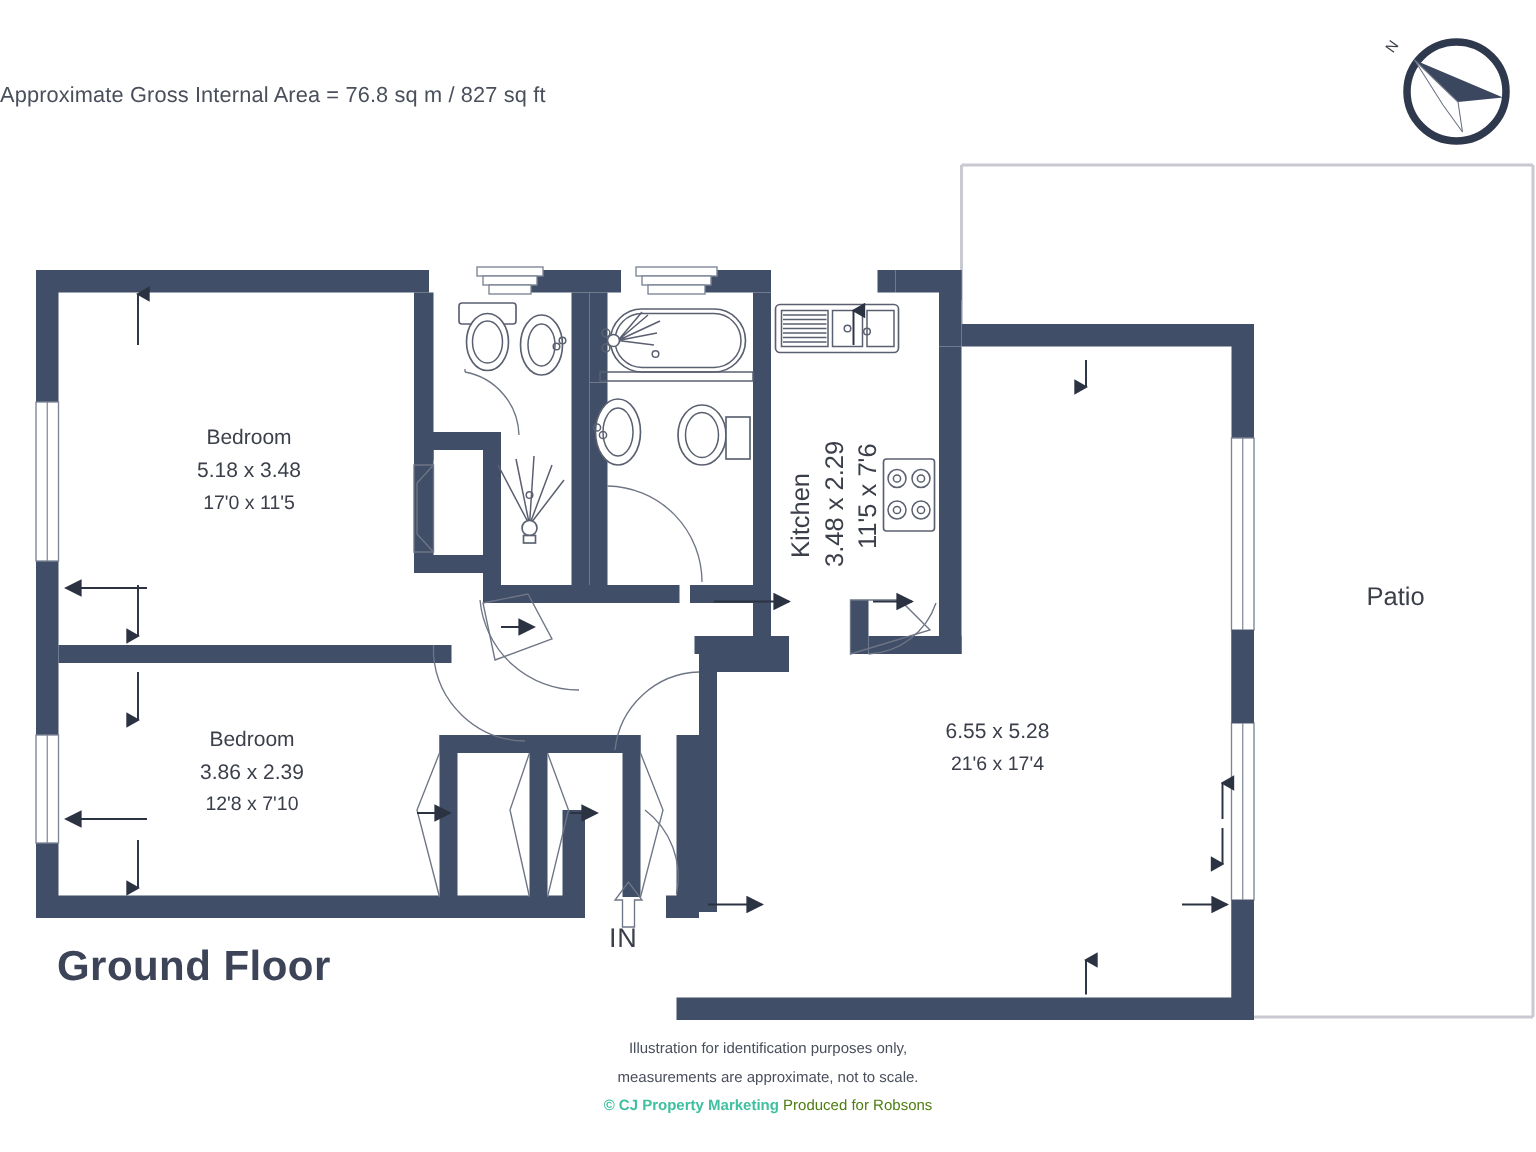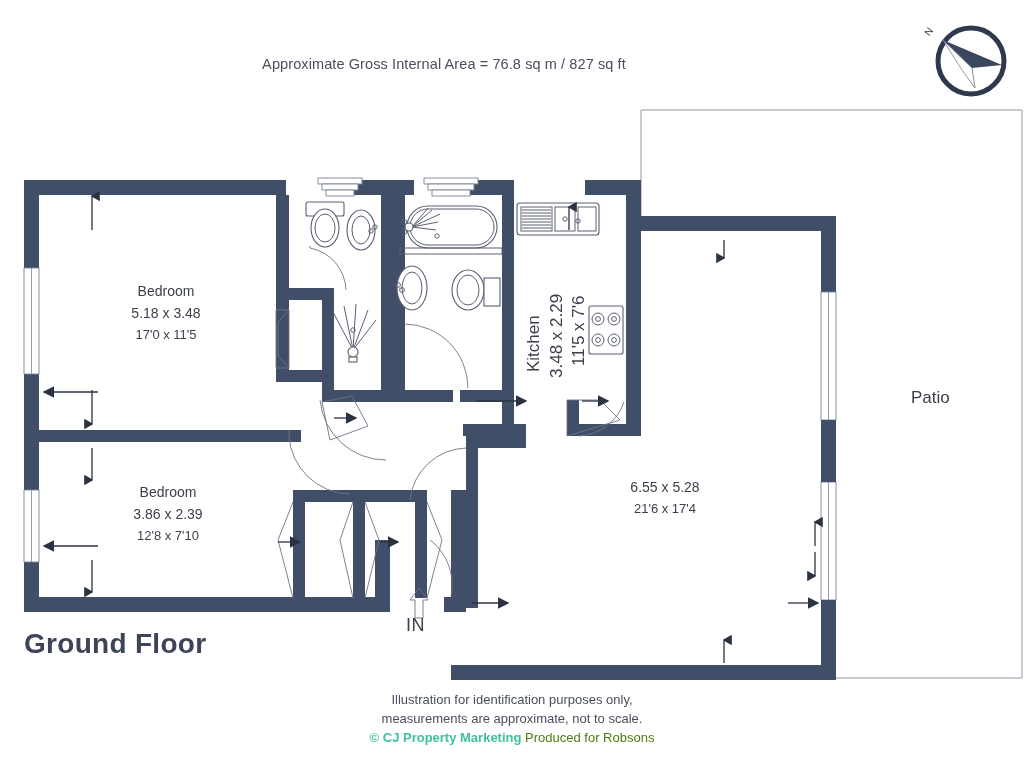--- a/index.html
+++ b/index.html
@@ -25,41 +25,40 @@
     left: 0;
     top: 0;
     width: 1024px;
     height: 768px;
   }
   .area-note {
     position: absolute;
     left: 0;
     top: 56px;
     width: 888px;
-    text-align: center;
     font-size: 14.5px;
     color: #4a4f5c;
     letter-spacing: 0.1px;
   }
   .floor-title {
     position: absolute;
-    left: 24px;
+    left: 38px;
     top: 628px;
     font-size: 28px;
     font-weight: bold;
     color: #3e4458;
     letter-spacing: 0.3px;
   }
   .footer {
     position: absolute;
     left: 0;
     top: 690px;
     width: 1024px;
     text-align: center;
-    font-size: 13px;
+    font-size: 10px;
     line-height: 19px;
     color: #4a4f5c;
   }
   .footer .credit-brand {
     color: #3fc0a0;
     font-weight: bold;
   }
   .footer .credit-rest {
     color: #4d7c0f;
   }

